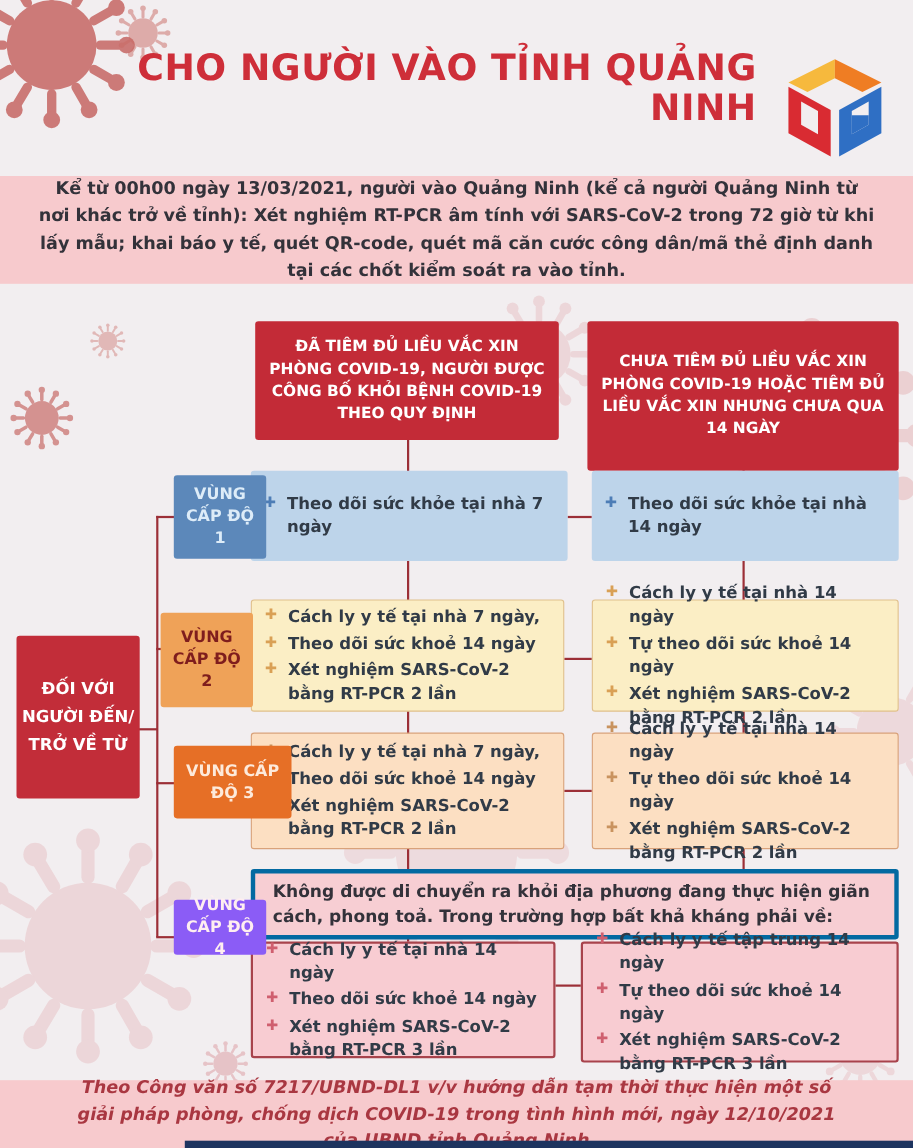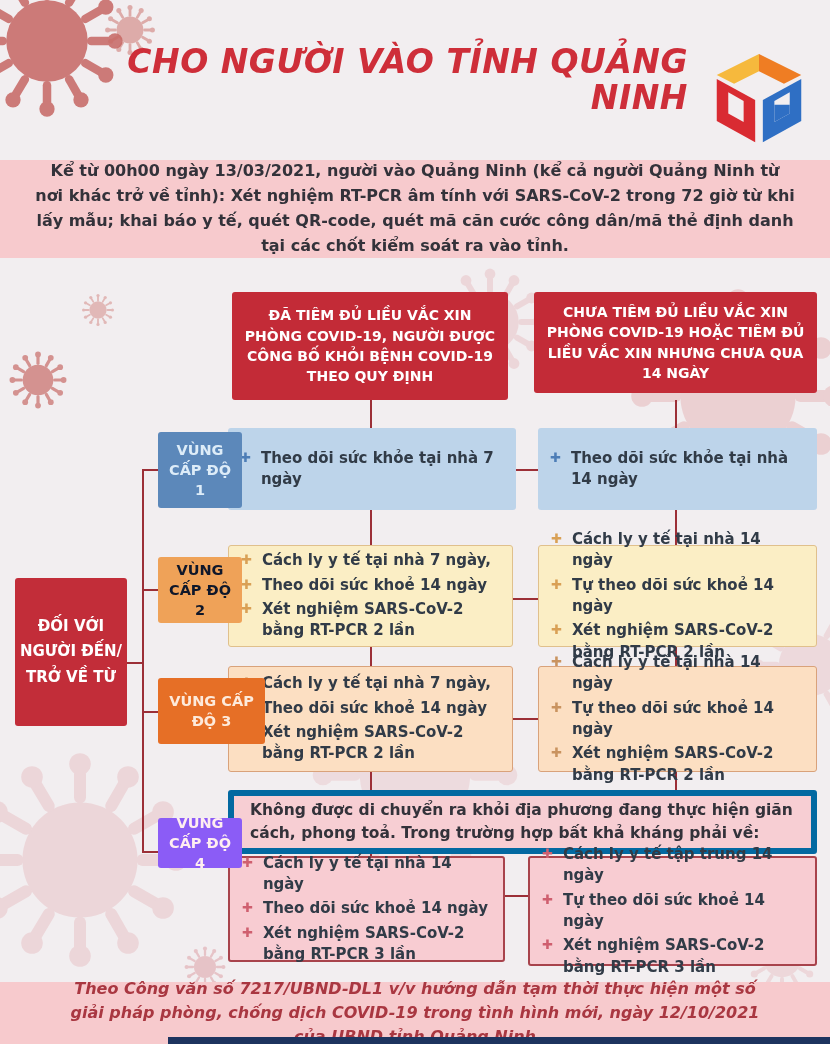--- a/index.html
+++ b/index.html
@@ -6,21 +6,21 @@
   #app{
     position:relative;width:830px;height:1044px;overflow:hidden;
     background:#f2eef0;
     font-family:"DejaVu Sans","Liberation Sans",sans-serif;
   }
   
   .virus{position:absolute;z-index:0;}
   
   .title-block{position:absolute;top:36px;left:20px;width:668px;text-align:right;z-index:2;}
   .title-1{font-size:42px;font-weight:bold;color:#ce2e39;letter-spacing:1px;line-height:1.1;}
-  .title-2{font-size:33px;font-weight:bold;color:#ce2e39;letter-spacing:.5px;margin-top:8px;line-height:1.1;font-style:italic;}
+  .title-2{font-size:33px;font-weight:bold;color:#ce2e39;letter-spacing:.5px;margin-top:8px;line-height:1.1;}
   .logo{position:absolute;top:52px;left:700px;width:118px;height:96px;z-index:2;}
   
   .intro-band{
     position:absolute;top:160px;left:0;width:830px;height:98px;background:#f7cacd;z-index:2;
     display:flex;align-items:center;box-sizing:border-box;padding:6px 34px;
   }
   .intro-band p{margin:0;font-size:16px;font-weight:600;color:#33323a;line-height:1.55;text-align:center;}
   
   .connector{position:absolute;background:#9c2f37;z-index:1;}
   .v{width:2px;} .h{height:2px;}
@@ -36,46 +36,46 @@
   .rc2{left:513px;top:598px;width:25px;}
   .rc3{left:513px;top:718px;width:25px;}
   .rc4{left:505px;top:895px;width:23px;}
   
   .box{position:absolute;box-sizing:border-box;z-index:2;border-radius:3px;}
   .header-box{
     background:#c32b37;color:#ffffff;display:flex;align-items:center;justify-content:center;
     text-align:center;font-weight:bold;font-size:14px;line-height:1.45;padding:24px 12px;
   }
   .hbox-left{left:232px;top:292px;width:276px;height:108px;}
-  .hbox-right{left:534px;top:292px;width:283px;height:101px;}
+  .hbox-right{left:534px;top:292px;width:283px;height:136px;}
   .sidebar-box{
     left:15px;top:578px;width:112px;height:148px;background:#c22d39;color:#ffffff;
     display:flex;align-items:center;justify-content:center;text-align:center;
     font-weight:bold;font-size:15px;line-height:1.7;padding:8px 4px;z-index:3;
   }
   .zone-label{
     display:flex;align-items:center;justify-content:center;text-align:center;
     font-weight:bold;font-size:14.5px;line-height:1.4;z-index:3;padding:4px;
   }
   .zl1{left:158px;top:432px;width:84px;height:76px;background:#5c88ba;color:#ddecf8;text-align:center;}
-  .zl2{left:158px;top:557px;width:84px;height:66px;background:#efa258;color:#0f172a;}
+  .zl2{left:146px;top:557px;width:84px;height:86px;background:#efa258;color:#7f1d1d;}
   .zl3{left:158px;top:678px;width:107px;height:66px;background:#e66f26;color:#fdeadb;}
   .zl4{left:158px;top:818px;width:84px;height:50px;background:#8b5cf6;color:#ffeef0;}
   .content-box{
     display:flex;flex-direction:column;justify-content:center;gap:3px;
     padding:10px 12px;border-radius:3px;
   }
   .cb-r1l{left:228px;top:428px;width:288px;height:82px;background:#bdd4ea;}
   .cb-r1r{left:538px;top:428px;width:279px;height:82px;background:#bdd4ea;}
   .cb-r2l{left:228px;top:545px;width:285px;height:102px;background:#fbeec5;border:1px solid #e0c08c;}
   .cb-r2r{left:538px;top:545px;width:279px;height:102px;background:#fbeec5;border:1px solid #e0c08c;}
   .cb-r3l{left:228px;top:666px;width:285px;height:106px;background:#fcdfc2;border:1px solid #d9a27a;}
   .cb-r3r{left:538px;top:666px;width:279px;height:106px;background:#fcdfc2;border:1px solid #d9a27a;}
   .note-box{
-    left:228px;top:790px;width:589px;height:64px;background:#f7ced3;border:6px solid #0369a1;
+    left:228px;top:790px;width:589px;height:64px;background:#f7ced3;border:4px solid #0369a1;
     display:flex;align-items:center;padding:6px 16px;
   }
   .note-box p{margin:0;font-size:15.5px;font-weight:600;color:#33323a;line-height:1.5;}
   .cb-r4l{left:228px;top:856px;width:277px;height:106px;background:#f8ccd2;border:2px solid #a8434c;}
   .cb-r4r{left:528px;top:856px;width:289px;height:110px;background:#f8ccd2;border:2px solid #a8434c;}
   .item{display:flex;gap:10px;font-size:15px;font-weight:600;color:#313b47;line-height:1.42;}
   .item .txt{flex:1;}
   .bullet{flex:0 0 auto;font-size:13px;margin-top:1px;}
   .r1 .bullet{color:#4d7db6;}
   .r2 .bullet{color:#d9a055;}

